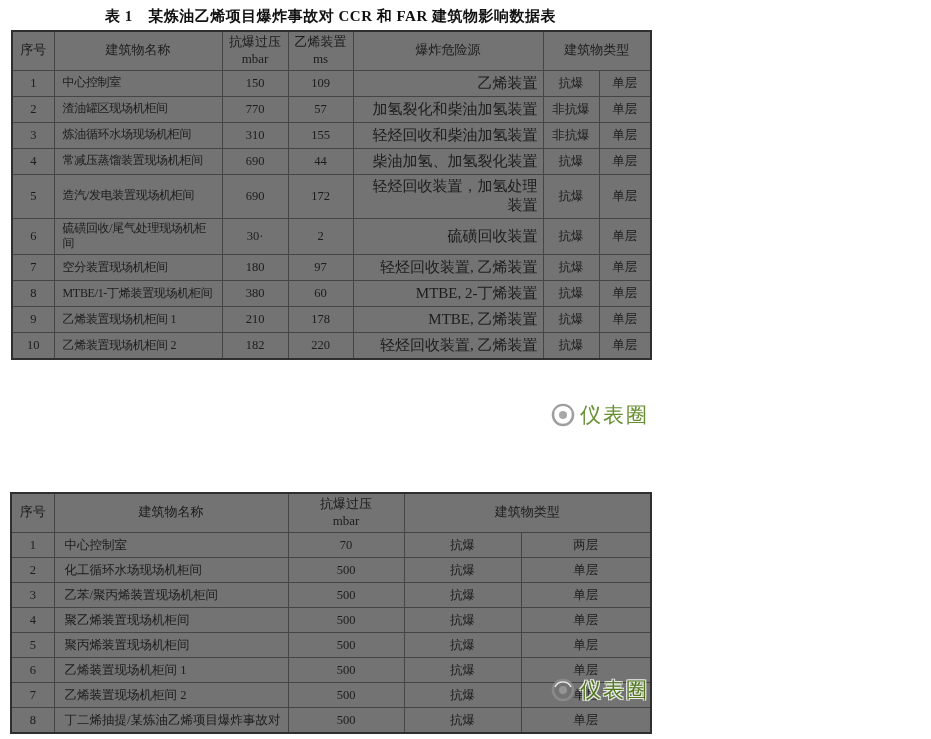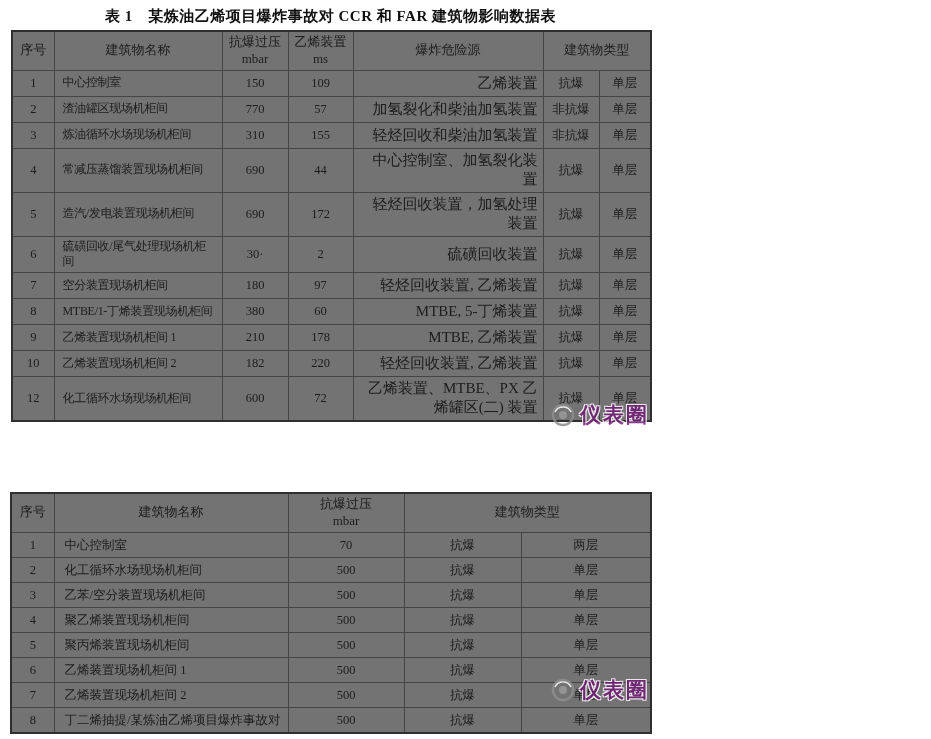--- a/index.html
+++ b/index.html
@@ -57,23 +57,23 @@
   .tbl1 td:nth-child(2){text-align:left;padding-left:8px;font-size:12px;letter-spacing:-0.3px;}
   .tbl1 td:nth-child(5){text-align:right;padding-left:8px;font-size:15px;}
   .tbl2 td:nth-child(2){text-align:left;padding-left:10px;}
 
   
   .watermark{
     position:absolute;
     display:flex;
     align-items:center;
     gap:5px;
-    color:#701a75;
+    color:#4d7c0f;
     opacity:0.85;
-    font-weight:bold;
+    font-weight:normal;
     font-size:21px;
     letter-spacing:2px;
     text-shadow:1px 1px 0 #ffffff,-1px -1px 0 #ffffff,1px -1px 0 #ffffff,-1px 1px 0 #ffffff;
     pointer-events:none;
     font-family:"Liberation Sans","DejaVu Sans",sans-serif;
   }
   .wm1{left:551px;top:401px;}
   .wm2{left:551px;top:676px;}
   .wm-logo{flex:0 0 auto;}
 </style>
@@ -132,21 +132,21 @@
           <td>155</td>
           <td>轻烃回收和柴油加氢装置</td>
           <td>非抗爆</td>
           <td>单层</td>
         </tr>
         <tr>
           <td>4</td>
           <td>常减压蒸馏装置现场机柜间</td>
           <td>690</td>
           <td>44</td>
-          <td>中心控制室、加氢裂化装置</td>
+          <td>柴油加氢、加氢裂化装置</td>
           <td>抗爆</td>
           <td>单层</td>
         </tr>
         <tr>
           <td>5</td>
           <td>造汽/发电装置现场机柜间</td>
           <td>690</td>
           <td>172</td>
           <td>轻烃回收装置，加氢处理装置</td>
           <td>抗爆</td>
@@ -168,48 +168,39 @@
           <td>97</td>
           <td>轻烃回收装置, 乙烯装置</td>
           <td>抗爆</td>
           <td>单层</td>
         </tr>
         <tr>
           <td>8</td>
           <td>MTBE/1-丁烯装置现场机柜间</td>
           <td>380</td>
           <td>60</td>
-          <td>MTBE, 5-丁烯装置</td>
+          <td>MTBE, 2-丁烯装置</td>
           <td>抗爆</td>
           <td>单层</td>
         </tr>
         <tr>
           <td>9</td>
           <td>乙烯装置现场机柜间 1</td>
           <td>210</td>
           <td>178</td>
           <td>MTBE, 乙烯装置</td>
           <td>抗爆</td>
           <td>单层</td>
         </tr>
         <tr>
           <td>10</td>
           <td>乙烯装置现场机柜间 2</td>
           <td>182</td>
           <td>220</td>
           <td>轻烃回收装置, 乙烯装置</td>
-          <td>抗爆</td>
-          <td>单层</td>
-        </tr>
-        <tr>
-          <td>12</td>
-          <td>化工循环水场现场机柜间</td>
-          <td>600</td>
-          <td>72</td>
-          <td>乙烯装置、MTBE、PX 乙烯罐区(二) 装置</td>
           <td>抗爆</td>
           <td>单层</td>
         </tr>
       </tbody>
   </table>
 
 
   <table class="tbl tbl2">
     <colgroup>
       <col style="width:43px">
@@ -237,21 +228,21 @@
         </tr>
         <tr>
           <td>2</td>
           <td>化工循环水场现场机柜间</td>
           <td>500</td>
           <td>抗爆</td>
           <td>单层</td>
         </tr>
         <tr>
           <td>3</td>
-          <td>乙苯/空分装置现场机柜间</td>
+          <td>乙苯/聚丙烯装置现场机柜间</td>
           <td>500</td>
           <td>抗爆</td>
           <td>单层</td>
         </tr>
         <tr>
           <td>4</td>
           <td>聚乙烯装置现场机柜间</td>
           <td>500</td>
           <td>抗爆</td>
           <td>单层</td>

